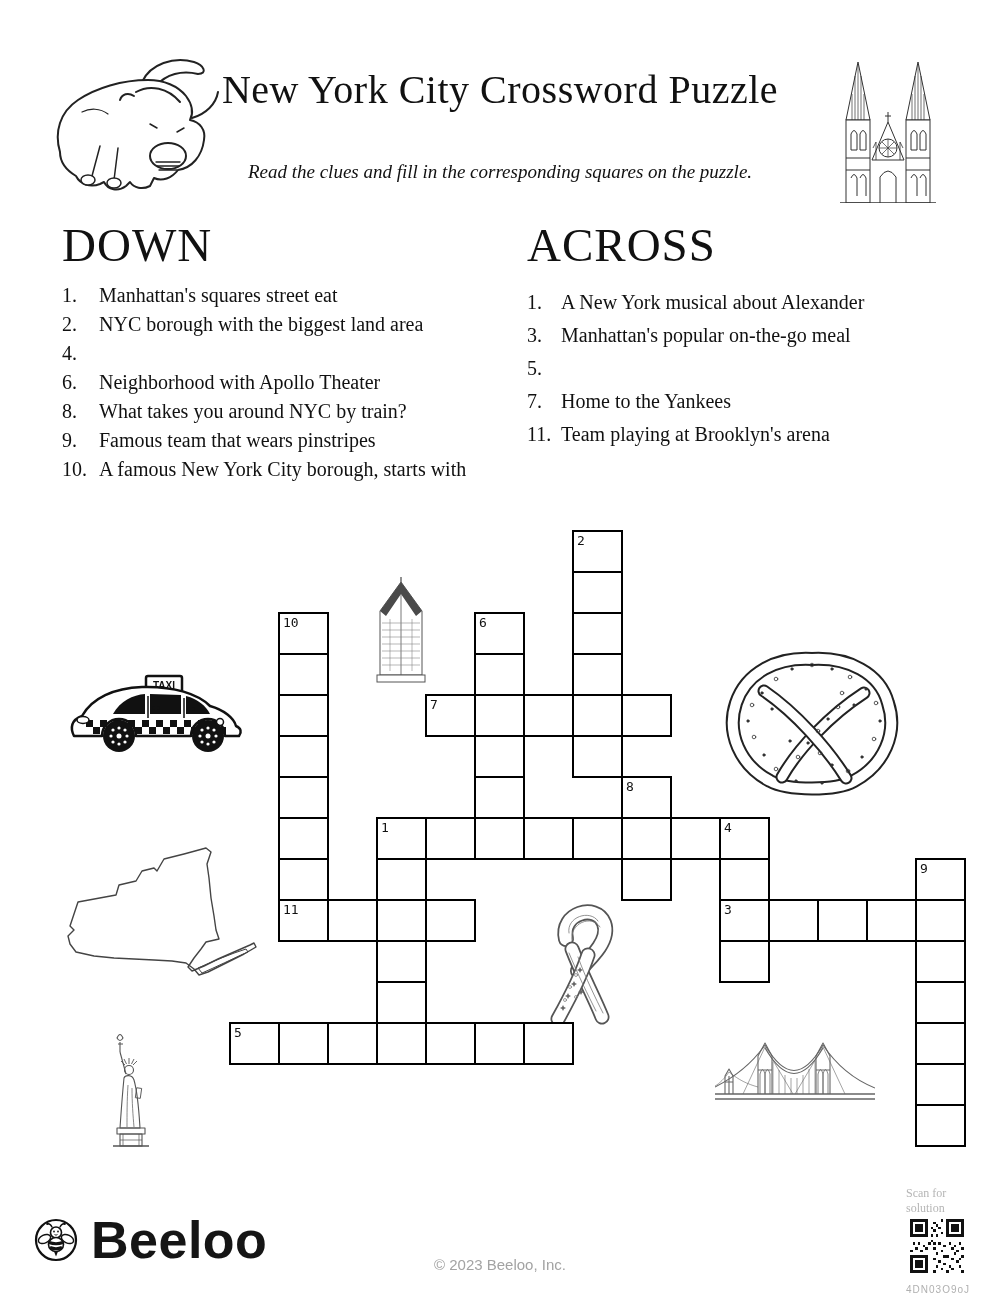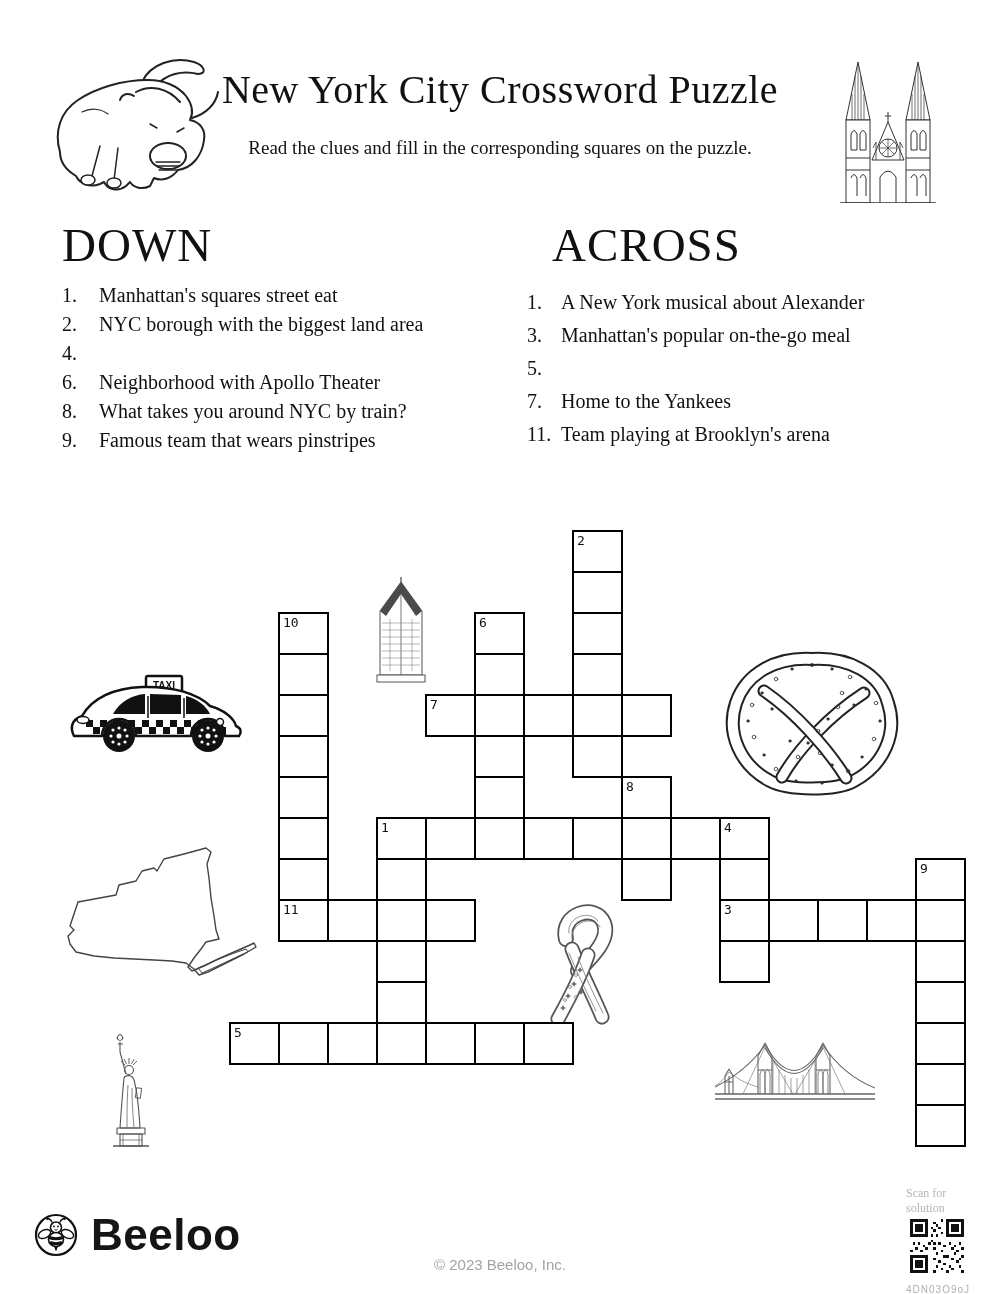--- a/index.html
+++ b/index.html
@@ -1,40 +1,40 @@
 <!DOCTYPE html>
 <html><head>
 <meta charset="utf-8">
 <style>
   html,body{margin:0;padding:0;background:#fff;}
   #page{position:relative;width:1000px;height:1294px;background:#fff;overflow:hidden;
         font-family:"Liberation Serif",serif;color:#111;}
   .abs{position:absolute;}
   
   #title{top:66px;left:0;width:1000px;text-align:center;font-size:40px;letter-spacing:.5px;}
-  #subtitle{top:137px;left:0;width:1000px;text-align:center;font-size:19px;}
+  #subtitle{top:161px;left:0;width:1000px;text-align:center;font-size:19px;font-style:italic;}
   
   .sec-head{font-size:47px;line-height:1;letter-spacing:1px;}
   #down-head{top:222px;left:62px;}
-  #across-head{top:222px;left:527px;margin-left:25px;}
+  #across-head{top:222px;left:527px;}
   .clues{display:flex;flex-direction:column;}
   #down-list{top:281px;left:62px;width:460px;}
   #across-list{top:286px;left:527px;width:450px;}
   .clue{display:flex;font-size:20px;white-space:nowrap;}
   #down-list .clue{line-height:29px;}
   #across-list .clue{line-height:33px;}
   #down-list .clue-num{flex:0 0 37px;}
   #across-list .clue-num{flex:0 0 34px;}
   
   .cell{position:absolute;box-sizing:border-box;border:2px solid #000;background:#fff;}
   .cell-num{position:absolute;font-family:"DejaVu Sans Mono",monospace;font-size:13px;
             line-height:13px;color:#111;z-index:5;}
   
   #brand{top:1210px;left:34px;display:flex;align-items:center;}
-  #brand-name{font-family:"Liberation Sans",sans-serif;font-weight:bold;font-size:44px;
+  #brand-name{font-family:"Liberation Sans",sans-serif;font-weight:bold;font-size:52px;
               color:#151515;margin-left:13px;letter-spacing:.5px;}
   #copyright{top:1256px;left:0;width:1000px;text-align:center;
              font-family:"Liberation Sans",sans-serif;font-size:15px;color:#a3a3a3;}
   #qr-block{top:1186px;left:906px;width:66px;text-align:left;}
   #qr-label{font-family:Liberation Serif, serif;font-size:12px;color:#b5b5b5;}
   #qr-code-id{font-family:"Liberation Sans",sans-serif;font-size:10px;color:#b0b0b0;
               letter-spacing:1px;margin-top:11px;}
   svg{display:block;}
 </style>
 </head>
@@ -288,20 +288,24 @@
         <span class="clue-num">6.</span>
         <span>Neighborhood with Apollo Theater</span>
       </div>
     <div class="clue">
         <span class="clue-num">8.</span>
         <span>What takes you around NYC by train?</span>
       </div>
     <div class="clue">
         <span class="clue-num">9.</span>
         <span>Famous team that wears pinstripes</span>
+      </div>
+    <div class="clue">
+        <span class="clue-num">10.</span>
+        <span>A famous New York City borough, starts with</span>
       </div>
   </div>
 
   <div class="abs sec-head" id="across-head">ACROSS</div>
   <div class="abs clues" id="across-list">
     <div class="clue">
         <span class="clue-num">1.</span>
         <span>A New York musical about Alexander</span>
       </div>
     <div class="clue">

